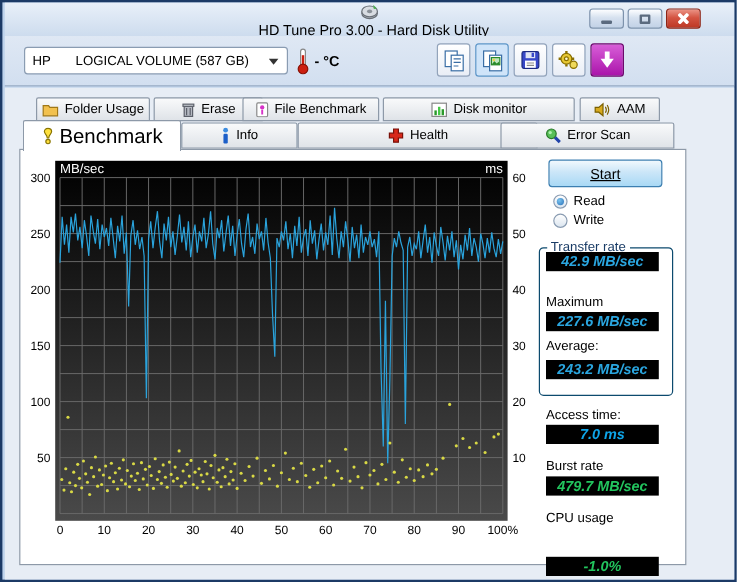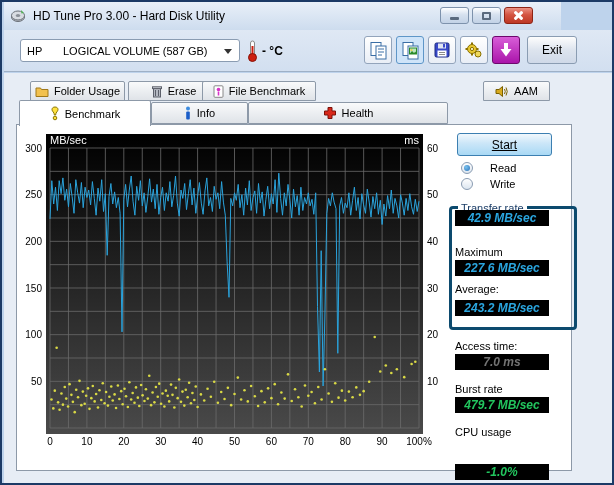--- a/index.html
+++ b/index.html
@@ -4,23 +4,23 @@
 <style>
   html,body{margin:0;padding:0;background:#fff;}
   *{box-sizing:border-box;}
   .window{
     position:relative;width:614px;height:485px;
     font-family:"Liberation Sans",sans-serif;font-size:11px;color:#000;
     background:#bed3ec;border:2px solid #1c3a66;overflow:hidden;
   }
   
   .titlebar{
-    position:absolute;left:2px;top:0;width:557px;height:28px;
+    position:absolute;left:2px;top:0;width:608px;height:28px;
     background:linear-gradient(#e9f0f9,#cddcee);
-    display:flex;align-items:center;padding:0 6px;
+    display:flex;align-items:center;padding:0 6px;flex-direction:column;
   }
   .titlebar .app-title{font-size:12px;margin-left:7px;}
   .winbtns{position:absolute;right:28px;top:5px;display:flex;gap:3px;}
   .winbtn{
     width:29px;height:17px;border:1px solid #7d92ac;border-radius:3px;
     background:linear-gradient(#fdfeff,#d6e1ef 45%,#c2d2e6);
     display:flex;align-items:center;justify-content:center;position:relative;cursor:default;
   }
   .winbtn.close{
     background:linear-gradient(#eb9385,#d45442 45%,#bd3825);border-color:#8e2415;
@@ -69,59 +69,59 @@
     position:absolute;left:2px;top:71px;width:608px;height:412px;background:#e7edf5;
   }
   .tab{
     position:absolute;height:20px;border:1px solid #8d99a8;border-bottom-color:#8d99a8;
     border-radius:2px 2px 0 0;background:linear-gradient(#f9fafb,#dfe3e8);
     display:flex;align-items:center;justify-content:center;gap:5px;cursor:default;white-space:nowrap;
   }
   .tab.row1{top:79px;}
   .tab.row2{top:100px;height:22px;}
   .tab.active{
-    top:98px;height:26px;background:#fff;border-bottom:none;z-index:5;font-size:11px;
+    top:98px;height:26px;background:#fff;border-bottom:none;z-index:5;font-size:17px;
   }
   
   .page{
     position:absolute;left:14px;top:122px;width:556px;height:347px;
     background:#fff;border:1px solid #8d99a8;z-index:2;
   }
   .chart-region{position:absolute;left:22px;top:130px;width:425px;height:318px;z-index:3;}
   
   .start-button{
     position:absolute;left:455px;top:131px;width:95px;height:23px;z-index:4;
     border:1px solid #3c7fb1;border-radius:3px;
     background:linear-gradient(#f1f8fd,#cbe6f8 45%,#a9d9f5);
     display:flex;align-items:center;justify-content:center;font-size:12px;cursor:default;text-decoration:underline;
   }
-  .radio-row{position:absolute;display:flex;align-items:center;gap:17px;z-index:4;}
+  .radio-row{position:absolute;display:flex;align-items:center;gap:5px;z-index:4;}
   .radio-circle{
     width:12px;height:12px;border-radius:50%;border:1px solid #8a9cb2;
     background:linear-gradient(#fefefe,#dce6f0);position:relative;
   }
   .radio-circle.checked:after{
     content:"";position:absolute;left:2px;top:2px;width:6px;height:6px;border-radius:50%;
     background:radial-gradient(circle at 35% 35%,#79c3ef,#2a70b8);
   }
   .groupbox{
-    position:absolute;left:447px;top:204px;width:128px;height:124px;
-    border:3px solid #0c4a6e;border-radius:4px;z-index:3;
+    position:absolute;left:447px;top:204px;width:112px;height:124px;
+    border:1px solid #0c4a6e;border-radius:4px;z-index:3;
   }
   .groupbox-title{
     position:absolute;left:6px;top:-7px;background:#fff;padding:0 3px;color:#1a3c66;
   }
   .result-label{position:absolute;z-index:4;color:#000;}
   .value-box{
     position:absolute;width:94px;height:16px;background:#000;z-index:4;
     display:flex;align-items:center;justify-content:center;
     font-size:12px;font-weight:bold;font-style:italic;
   }
   .value-cyan{color:#2aa6e0;}
-  .value-yellow{color:#737373;}
+  .value-yellow{color:#0ea5e9;}
   .value-white{color:#22c55e;}
   .icon{display:inline-flex;align-items:center;justify-content:center;}
 </style>
 </head>
 <body>
 
 <div class="window">
 
   <div class="titlebar">
     <span class="icon">
@@ -213,23 +213,20 @@
       </span>
     </div>
     <div class="toolbtn magenta" style="left:488px;">
       <span class="icon">
         <svg width="16" height="16" viewBox="0 0 16 16">
           <path d="M8 1 L8 8" stroke="#fff" stroke-width="4"></path>
           <path d="M2.5 7 L13.5 7 L8 14.5 Z" fill="#fff"></path>
         </svg>
       </span>
     </div>
-    <div class="exit-button">
-      <span>Exit</span>
-    </div>
   </div>
 
   <div class="tabstrip-bg"></div>
 
   <div class="tab row1" style="left:28px;width:95px;">
     <span class="icon">
       <svg width="14" height="13" viewBox="0 0 14 13">
           <path d="M1 4 L1 3 L5.5 3 L6.5 4.5 L13 4.5 L13 11.5 L1 11.5 Z" fill="#f2c14e" stroke="#a07818"></path>
         </svg>
     </span>
@@ -249,20 +246,31 @@
   <div class="tab row1" style="left:200px;width:114px;">
     <span class="icon">
       <svg width="11" height="13" viewBox="0 0 11 13">
           <rect x="1" y="0.8" width="9" height="11.5" rx="1" fill="#fff" stroke="#888"></rect>
           <circle cx="5.5" cy="4.5" r="1.8" fill="#d633c8"></circle>
           <path d="M5.5 6.5 L5.5 10.5" stroke="#d633c8" stroke-width="1.6"></path>
         </svg>
     </span>
     <span>File Benchmark</span>
   </div>
+  <div class="tab row1" style="left:317px;width:160px;">
+    <span class="icon">
+      <svg width="14" height="13" viewBox="0 0 14 13">
+          <rect x="1" y="1" width="12" height="11" fill="#fff" stroke="#888"></rect>
+          <rect x="3" y="7" width="2" height="4" fill="#2a9a2a"></rect>
+          <rect x="6" y="4" width="2" height="7" fill="#45c845"></rect>
+          <rect x="9" y="6" width="2" height="5" fill="#2a9a2a"></rect>
+        </svg>
+    </span>
+    <span>Disk monitor</span>
+  </div>
   <div class="tab row1" style="left:481px;width:67px;">
     <span class="icon">
       <svg width="14" height="13" viewBox="0 0 14 13">
           <path d="M1 4.5 L4 4.5 L7.5 1.5 L7.5 11.5 L4 8.5 L1 8.5 Z" fill="#d8aa1e" stroke="#7a6000"></path>
           <path d="M9.5 4 Q11 6.5 9.5 9" stroke="#7a6000" fill="none"></path>
           <path d="M11 2.5 Q13.5 6.5 11 10.5" stroke="#7a6000" fill="none"></path>
         </svg>
     </span>
     <span>AAM</span>
   </div>
@@ -285,20 +293,30 @@
     </span>
     <span>Info</span>
   </div>
   <div class="tab row2" style="left:246px;width:200px;">
     <span class="icon">
       <svg width="14" height="14" viewBox="0 0 14 14">
           <path d="M5 1.5 L9 1.5 L9 5 L12.5 5 L12.5 9 L9 9 L9 12.5 L5 12.5 L5 9 L1.5 9 L1.5 5 L5 5 Z" fill="#d8281a" stroke="#7a1008"></path>
         </svg>
     </span>
     <span>Health</span>
+  </div>
+  <div class="tab row2" style="left:415px;width:145px;">
+    <span class="icon">
+      <svg width="14" height="14" viewBox="0 0 14 14">
+          <circle cx="5.5" cy="5.5" r="4" fill="#58c058" stroke="#2a7a2a"></circle>
+          <circle cx="4.5" cy="4.5" r="1.4" fill="#aef0ae"></circle>
+          <line x1="8.5" y1="8.5" x2="12.5" y2="12.5" stroke="#2244aa" stroke-width="2.6"></line>
+        </svg>
+    </span>
+    <span>Error Scan</span>
   </div>
 
   <div class="page"></div>
 
   <div class="chart-region">
     <svg id="chart-svg" width="425" height="318" viewBox="0 0 425 318">
         <defs>
           <linearGradient id="panelGrad" x1="0" y1="0" x2="0" y2="1">
             <stop offset="0%" stop-color="#000000"></stop>
             <stop offset="100%" stop-color="#4a4a4a"></stop>

